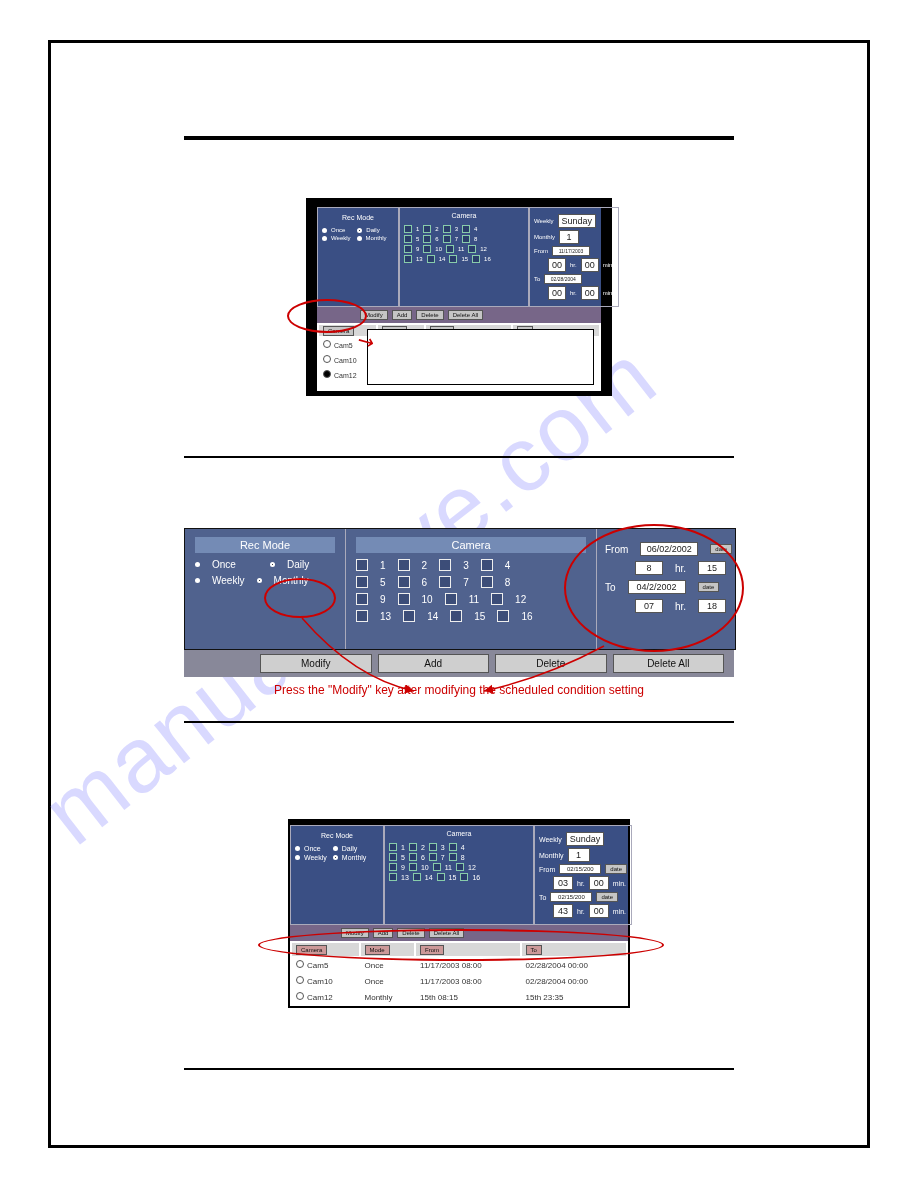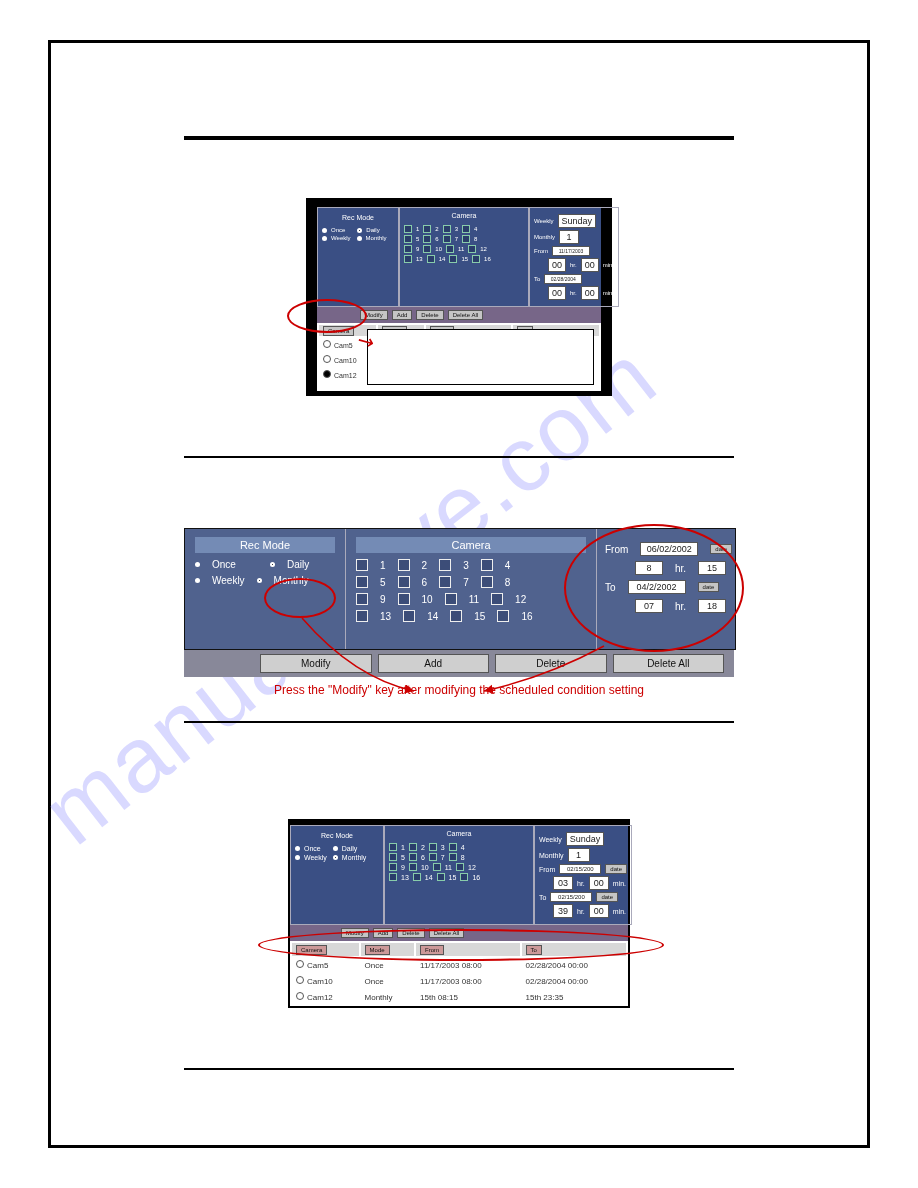--- a/index.html
+++ b/index.html
@@ -396,21 +396,21 @@
                 <span>hr.</span>
                 <span class="txtbox" style="min-width:12px">00</span>
                 <span>min.</span>
               </div>
             <div class="ck-row">
                 <span>To</span> 
                 <span class="txtbox" style="min-width:34px;font-size:6px">02/15/200</span>
                 <span class="btn">date</span>
               </div>
             <div class="ck-row" style="margin-left:14px">
-                <span class="txtbox" style="min-width:12px">39</span>
+                <span class="txtbox" style="min-width:12px">43</span>
                 <span>hr.</span>
                 <span class="txtbox" style="min-width:12px">00</span>
                 <span>min.</span>
               </div>
           </div>
         </div>
         <div class="btnbar">
           <span style="flex:0 0 44px"></span>
           <span class="btn">Modify</span>
           <span class="btn">Add</span>

